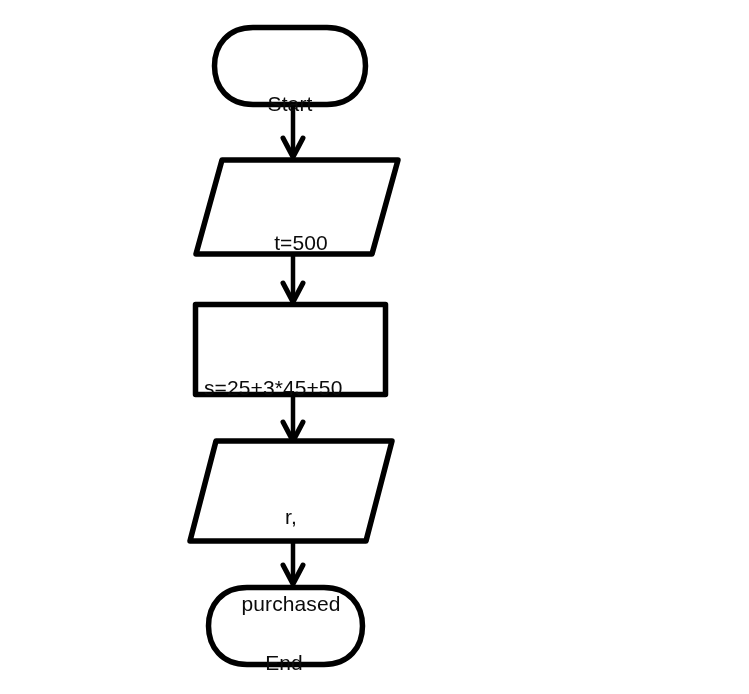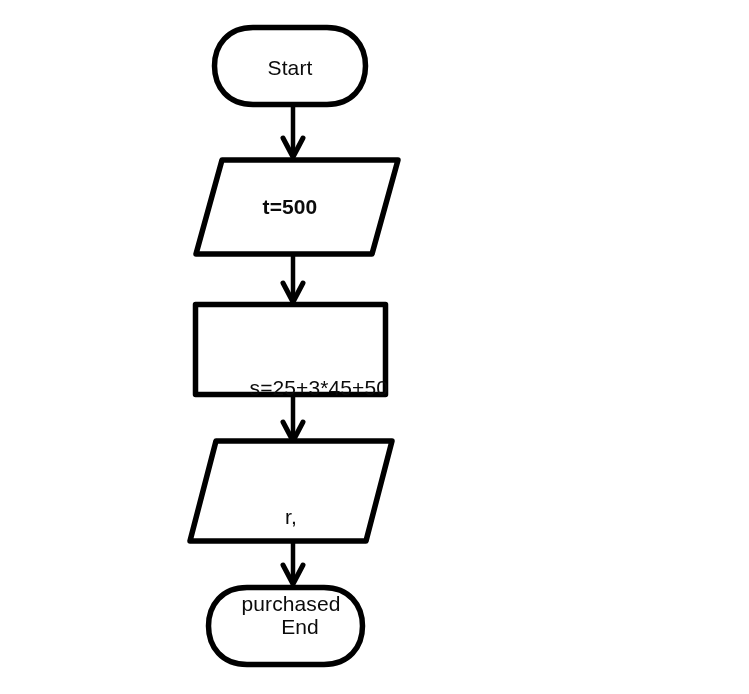--- a/index.html
+++ b/index.html
@@ -52,36 +52,37 @@
     color: #0b0b0b;
     font-family: "Liberation Sans", sans-serif;
     font-size: 21px;
     line-height: 26px;
     white-space: pre;
     letter-spacing: 0.1px;
   }
   .text-terminator {
     text-align: center;
     font-size: 21px;
+    margin-top: 36px;
   }
   .text-process {
     text-align: left;
     font-size: 21px;
     line-height: 30px;
   }
   .text-output {
     text-align: center;
     font-size: 21px;
     line-height: 29px;
   }
   .txt-start  { left: 212px; top: 55px;  width: 156px; }
-  .txt-input  { left: 189px; top: 194px; width: 202px; font-weight: bold; }
-  .txt-proc   { left: 204px; top: 313px; width: 184px; text-align: right; }
+  .txt-input  { left: 200px; top: 194px; width: 202px; }
+  .txt-proc   { left: 204px; top: 313px; width: 184px; }
   .txt-output { left: 196px; top: 444px; width: 190px; }
-  .txt-end    { left: 220px; top: 614px; width: 160px; }
+  .txt-end    { left: 204px; top: 614px; width: 160px; }
 </style>
 </head>
 <body>
 
 <div id="canvas">
 
   <svg id="flow-svg" viewBox="0 0 749 694" xmlns="http://www.w3.org/2000/svg">
 
     <path class="shape-outline" d="M 253 27.5
              L 327 27.5

